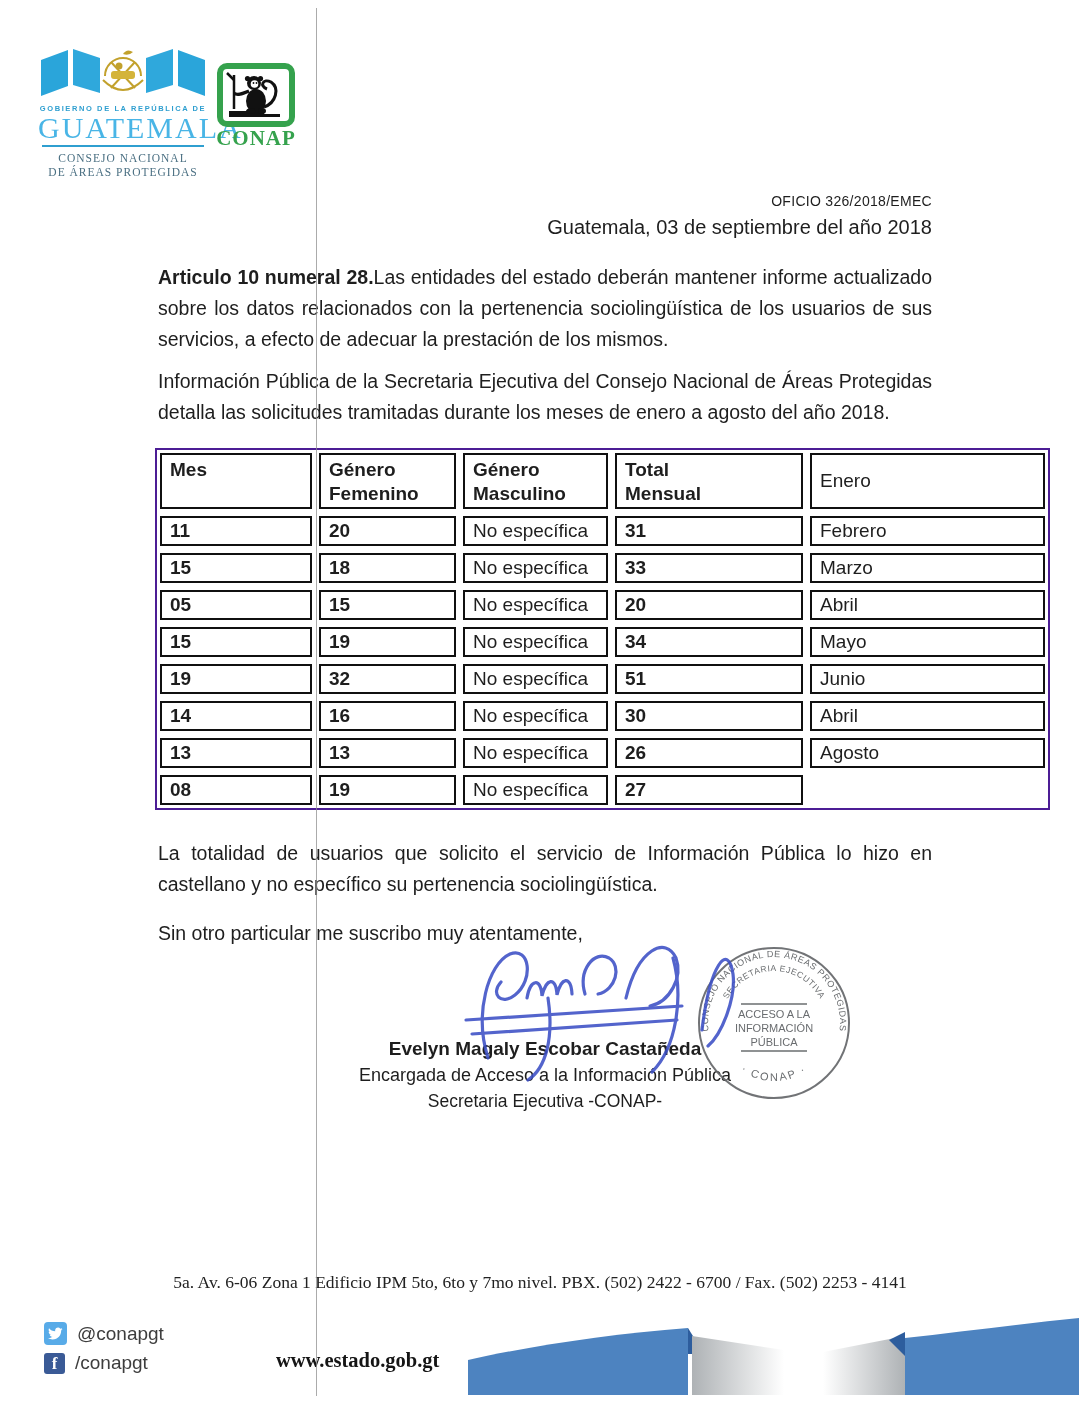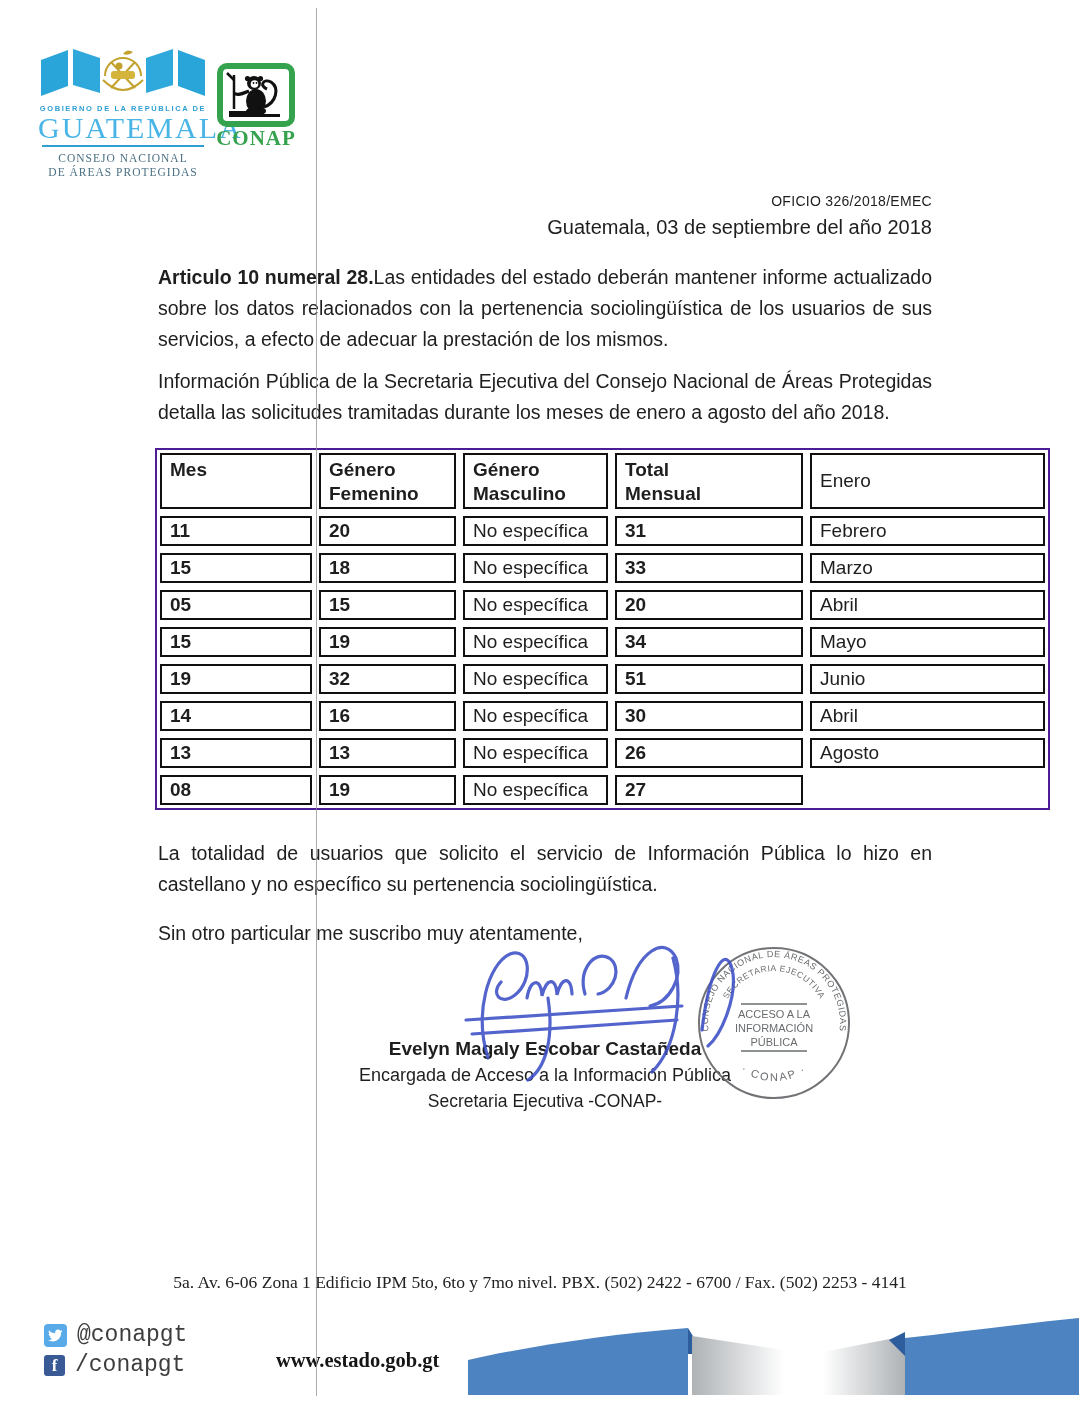--- a/index.html
+++ b/index.html
@@ -58,21 +58,21 @@
 
   
   .address{position:absolute;left:150px;top:1272px;width:780px;text-align:center;
            font-family:"Liberation Serif",serif;font-size:17.5px;color:#222;}
   .social-row{position:absolute;left:44px;z-index:5;display:flex;align-items:center;}
   .tw-row{top:1322px;} .fb-row{top:1352px;}
   .icon-box{width:23px;height:23px;border-radius:4px;display:flex;align-items:center;
             justify-content:center;margin-right:10px;}
   .tw{background:#58abe8;} .fb{background:#3a5a96;width:21px;height:21px;border-radius:3px;}
   .fb-f{color:#fff;font-family:"Liberation Serif",serif;font-weight:bold;font-size:17px;line-height:17px;}
-  .handle{font-family:Liberation Mono, monospace;font-size:23px;color:#3d3d3d;}
+  .handle{font-family:Liberation Sans, sans-serif;font-size:19px;color:#3d3d3d;}
   .website{position:absolute;left:276px;top:1349px;font-family:"Liberation Serif",serif;
            font-weight:bold;font-size:20.5px;color:#151515;z-index:5;}
   .wave-svg{position:absolute;left:0;bottom:0;z-index:1;}
 </style>
 </head>
 <body>
 
 <div class="fold-line"></div>
 
 <div class="gov-logo">

